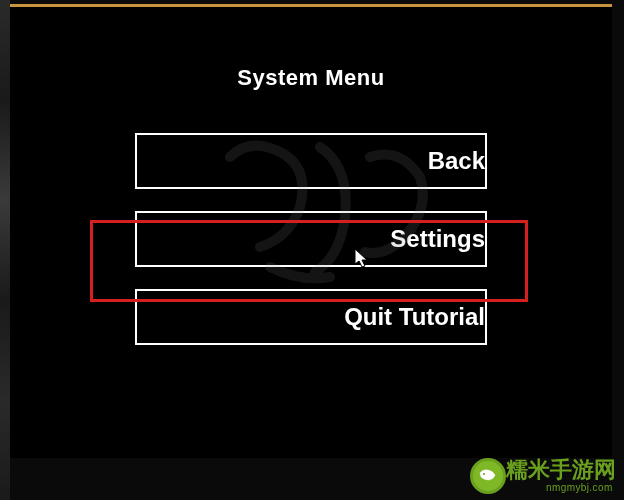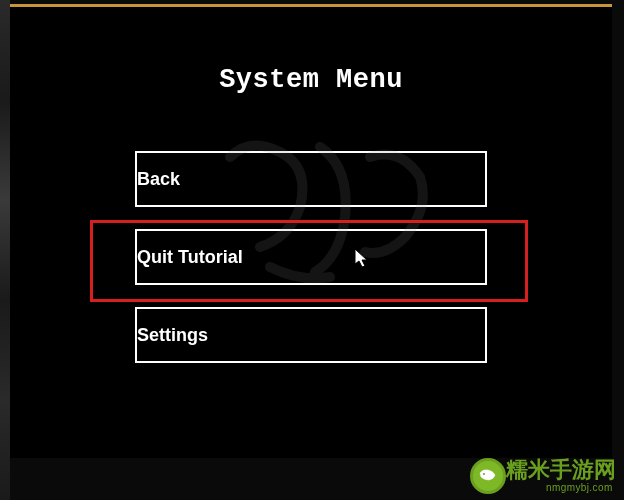--- a/index.html
+++ b/index.html
@@ -29,37 +29,36 @@
       left: 50%;
       transform: translateX(-50%);
       top: 58px;
       width: 380px;
       display: flex;
       flex-direction: column;
       align-items: center;
     }
     .menu-title {
       color: #fff;
-      font-size: 27px;
+      font-size: 22px;
       font-weight: bold;
-      margin-bottom: 56px;
+      margin-bottom: 42px;
       letter-spacing: 0.5px;
-      font-family: Liberation Mono, monospace;
     }
     .menu-button {
       width: 352px;
       height: 56px;
       border: 2px solid #fff;
       background: transparent;
       color: #fff;
-      font-size: 18px;
+      font-size: 24px;
       font-weight: bold;
       display: flex;
       align-items: center;
-      justify-content: flex-start;
+      justify-content: flex-end;
       margin-bottom: 22px;
       cursor: pointer;
       position: relative;
     }
     .highlight-box {
       position: absolute;
       left: 90px;
       top: 220px;
       width: 438px;
       height: 82px;
@@ -133,24 +132,24 @@
 
 <div class="left-strip"></div>
 
 <div class="game-window">
   <div class="menu-container">
     <div class="menu-title">System Menu</div>
     <div class="menu-button">
       <span>Back</span>
     </div>
     <div class="menu-button">
-      <span>Quit Tutorial</span>
+      <span>Settings</span>
     </div>
     <div class="menu-button">
-      <span>Settings</span>
+      <span>Quit Tutorial</span>
     </div>
   </div>
 
   <svg class="watermark-brush" viewBox="0 0 320 200">
     <path d="M 60 40 Q 80 20 110 35 Q 140 50 130 90 Q 120 120 90 130 M 150 30 Q 180 50 175 100 Q 170 140 145 155 M 200 40 Q 230 30 250 60 Q 260 90 235 120 Q 215 140 195 135 M 100 150 Q 130 165 160 160" stroke="#888" stroke-width="10" fill="none" stroke-linecap="round"></path>
   </svg>
 </div>
 
 <div class="highlight-box"></div>
 

